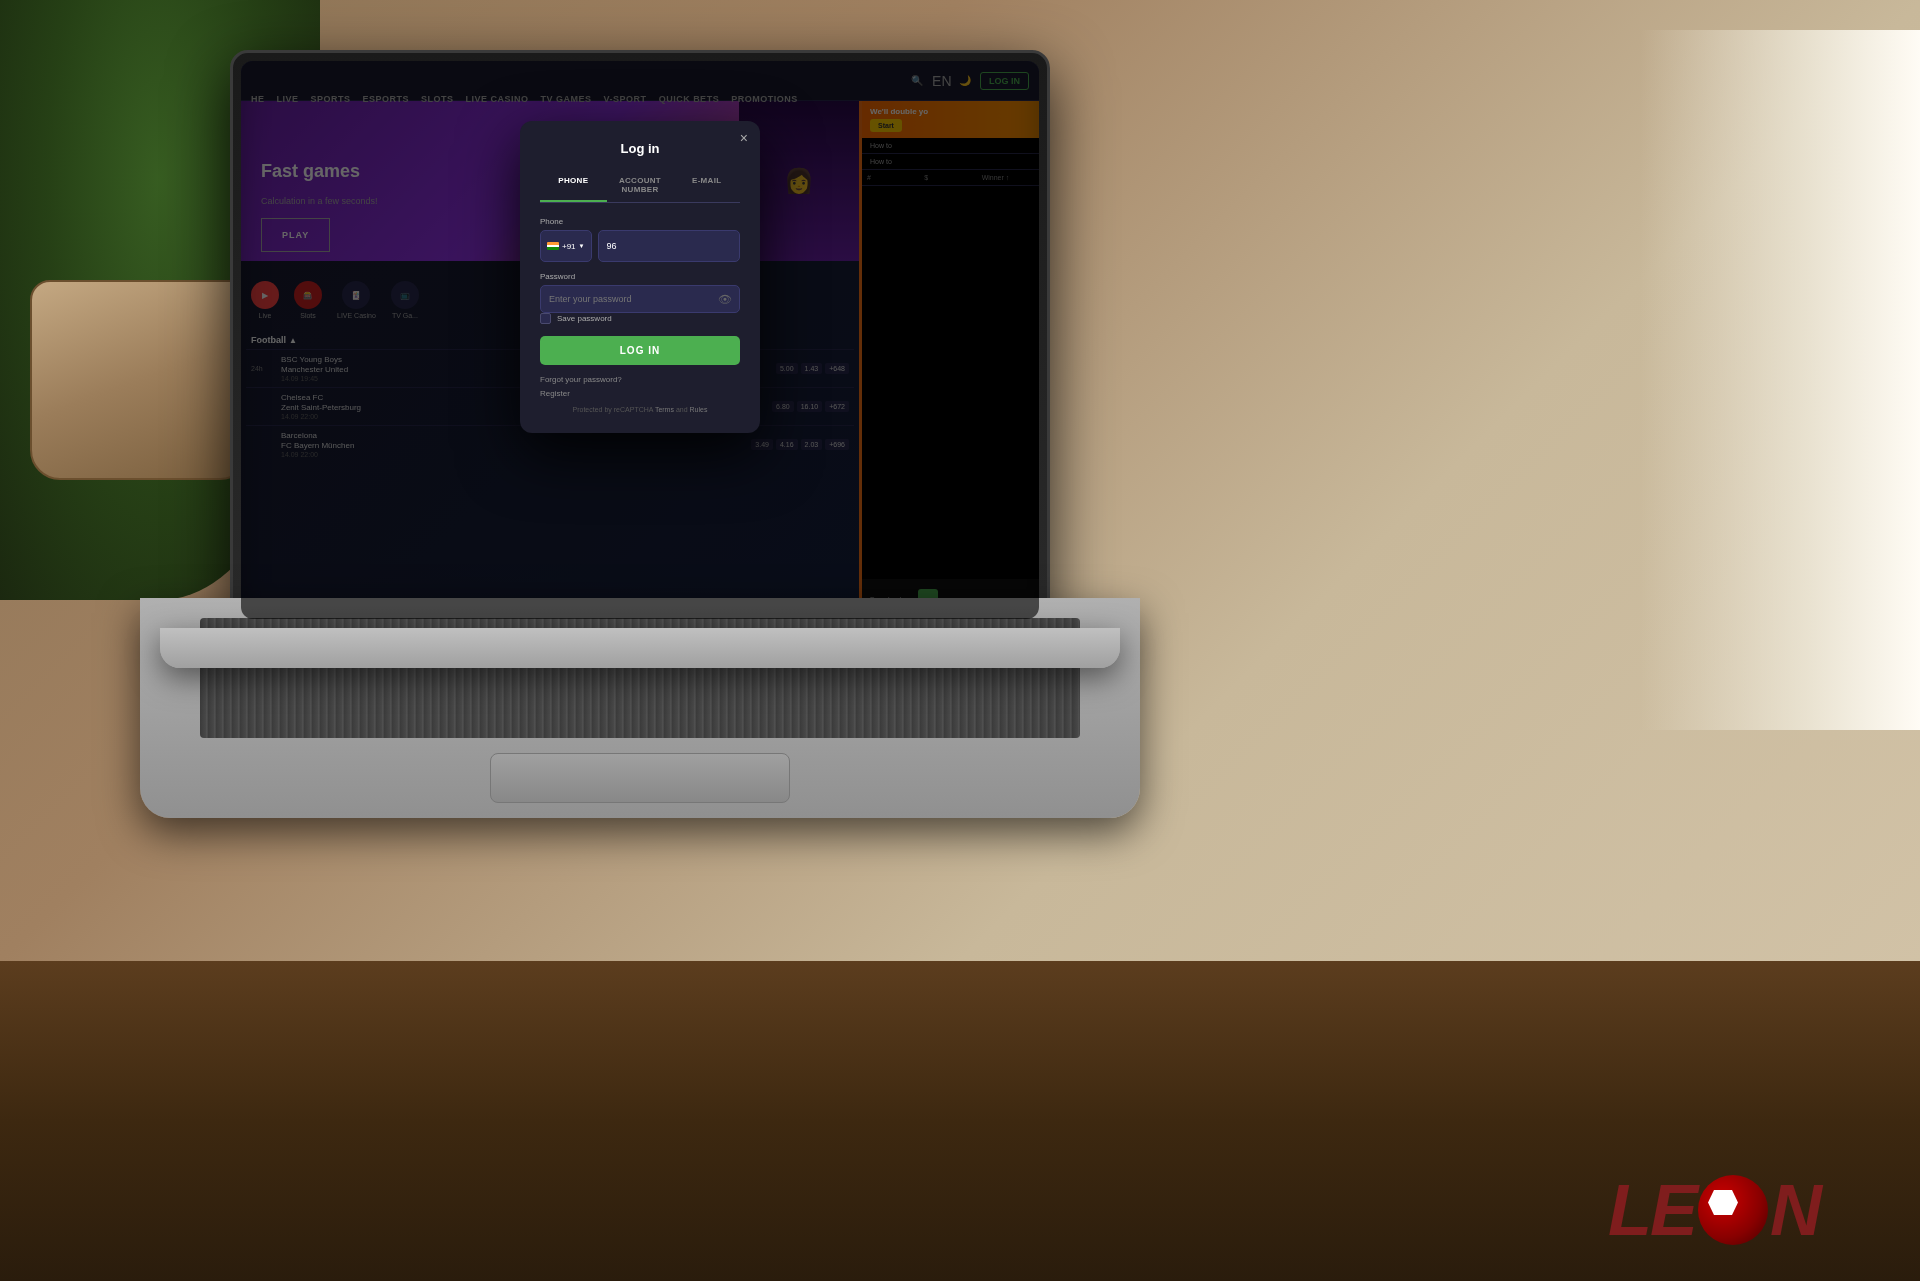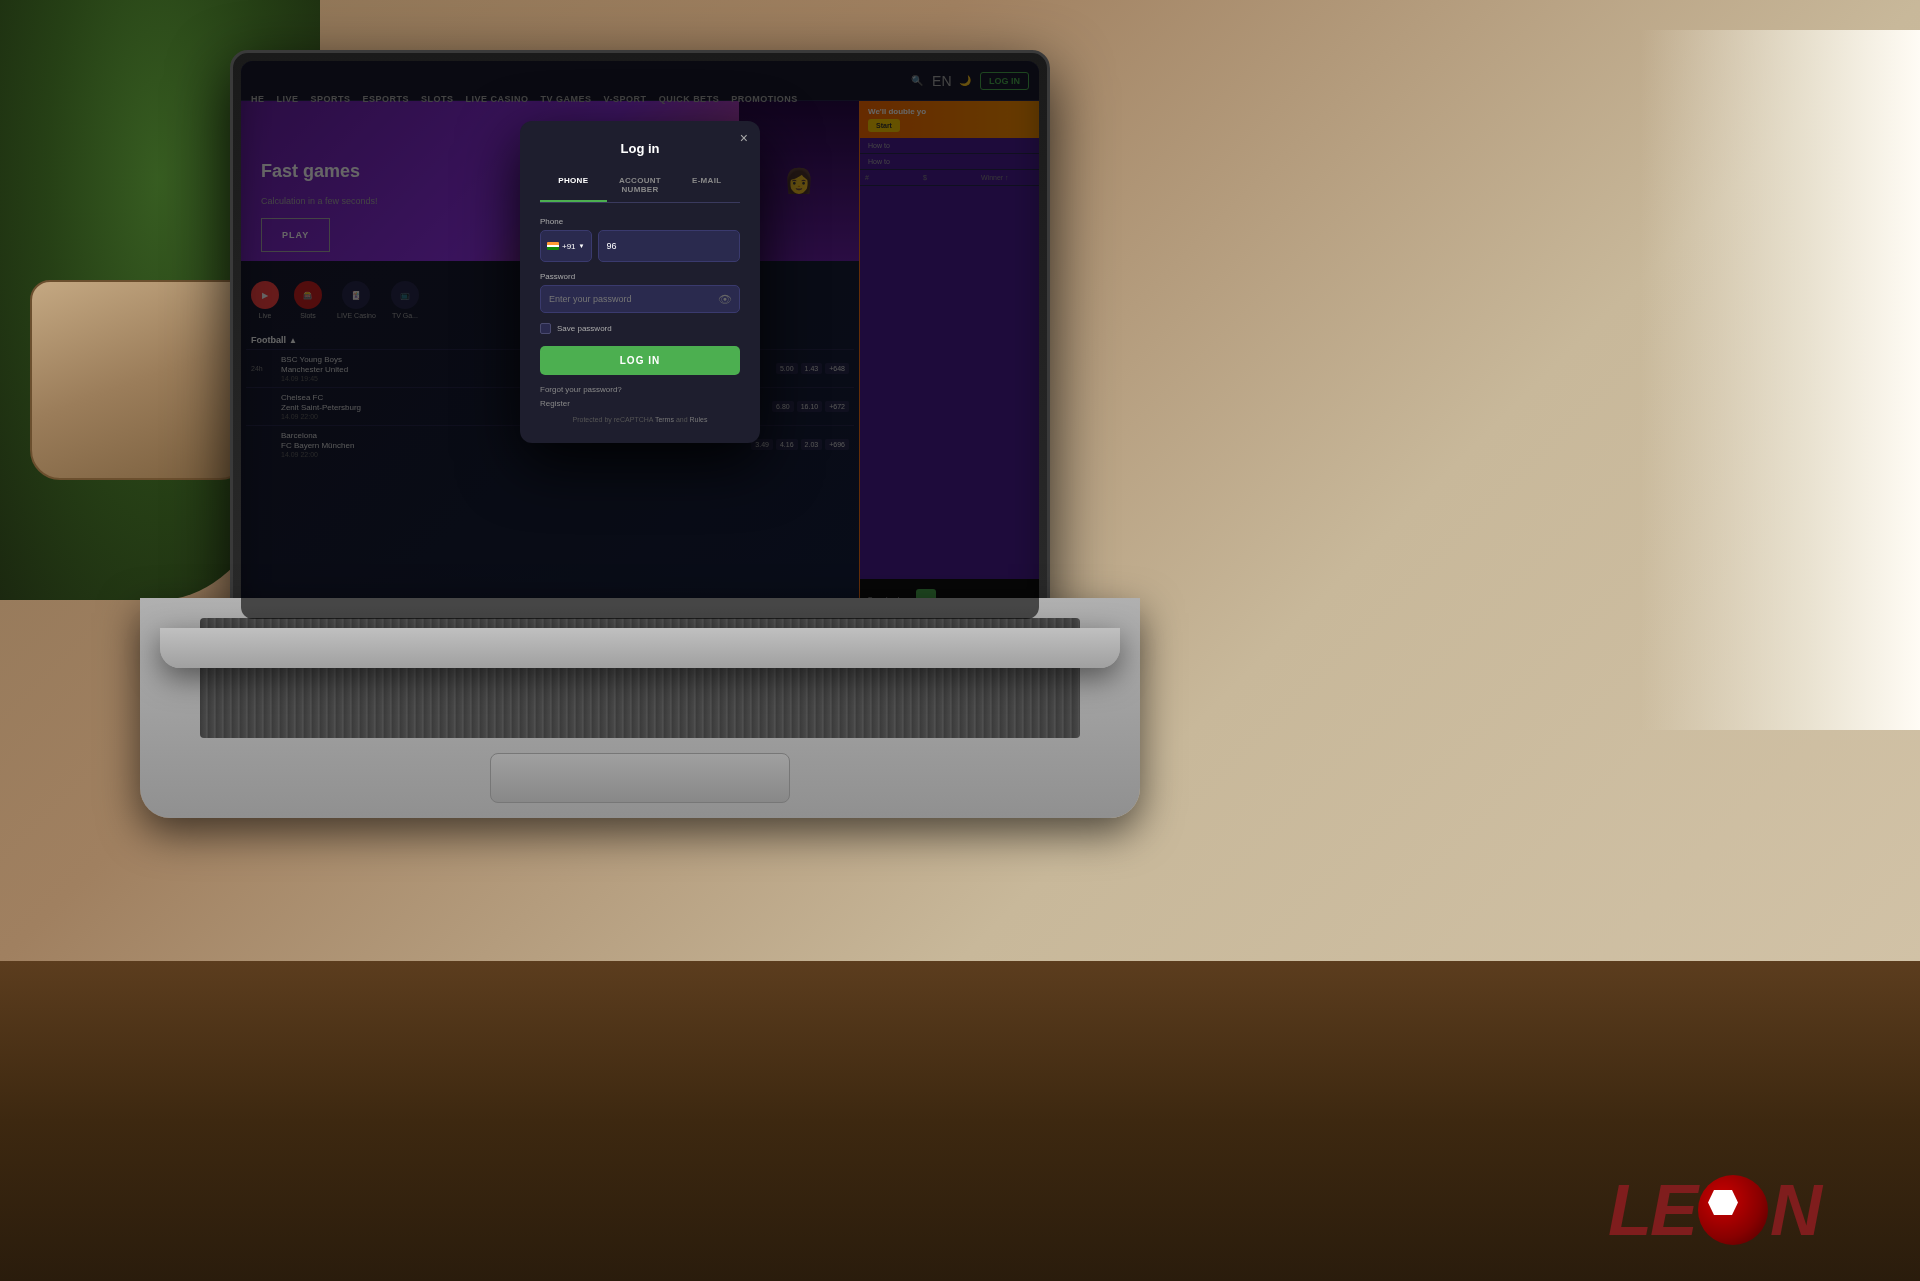--- a/index.html
+++ b/index.html
@@ -284,23 +284,23 @@
       font-size: 7px;
       padding: 2px 4px;
       border-radius: 2px;
       border: none;
       cursor: pointer;
     }
 
     
     .right-panel {
       width: 180px;
-      background: #4c1d95;
+      background: #000000;
       position: relative;
-      border-left: 1px solid #f97316;
+      border-left: 3px solid #f97316;
       overflow: hidden;
     }
     .winner-banner {
       background: linear-gradient(90deg, #ff6b00, #ff9500);
       padding: 6px 8px;
       color: #fff;
       font-size: 8px;
       font-weight: bold;
     }
     .start-btn {
@@ -435,21 +435,20 @@
       background: #2a2a4e;
       border: 1px solid #3a3a6e;
       border-radius: 5px;
       color: #fff;
       padding: 10px 8px;
       font-size: 9px;
       outline: none;
     }
     .password-wrapper {
       position: relative;
-      margin-bottom: 10px;
     }
     .password-input {
       width: 100%;
       background: #2a2a4e;
       border: 1px solid #3a3a6e;
       border-radius: 5px;
       color: #888;
       padding: 8px 30px 8px 8px;
       font-size: 9px;
       outline: none;

